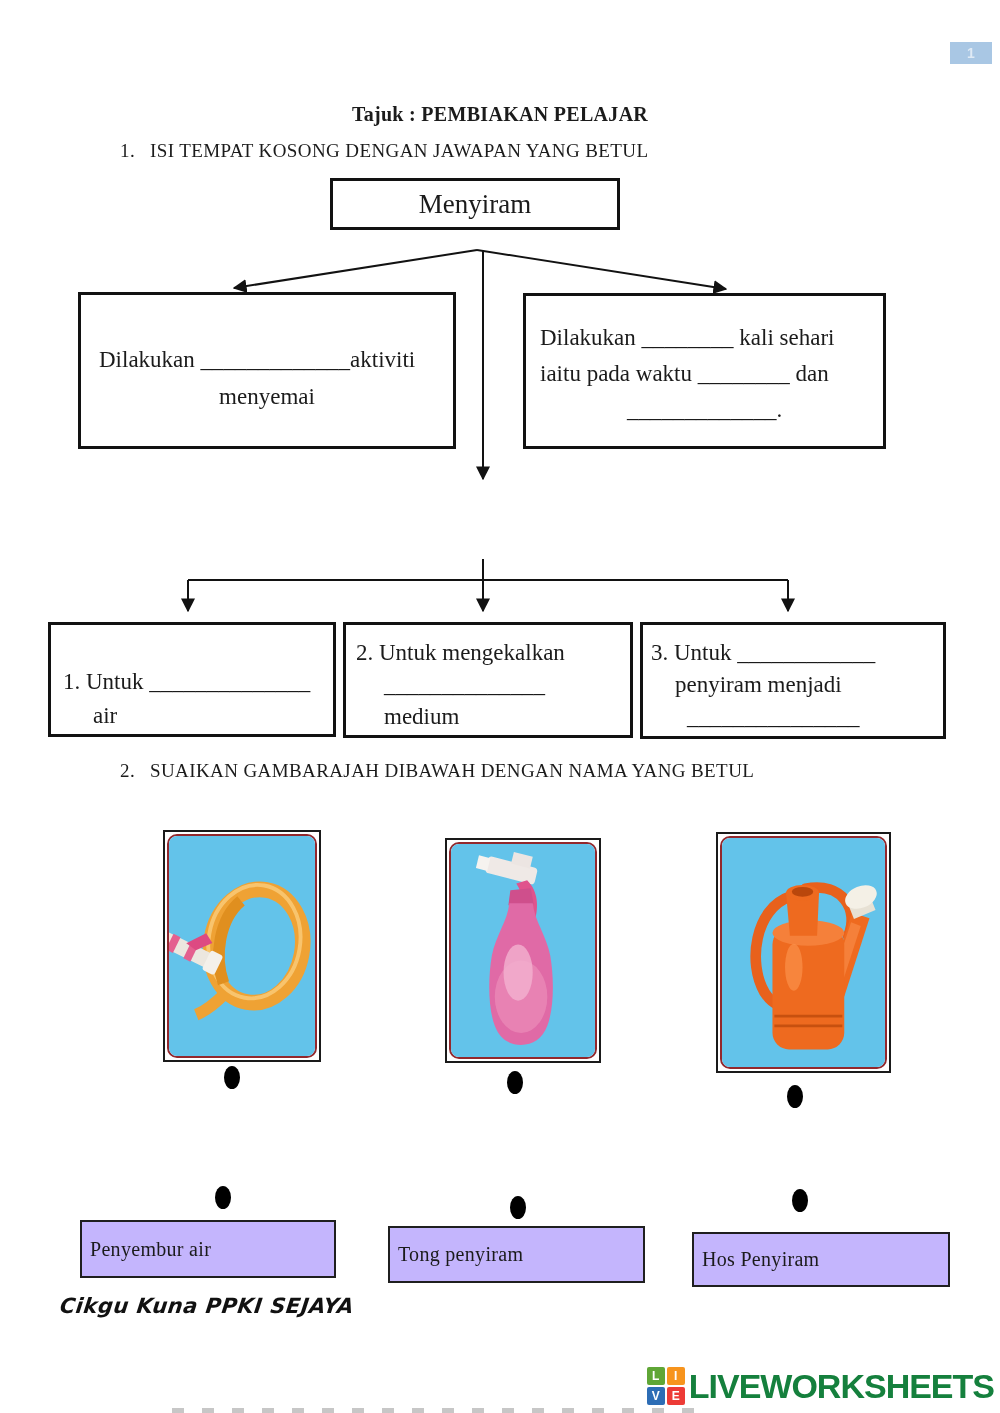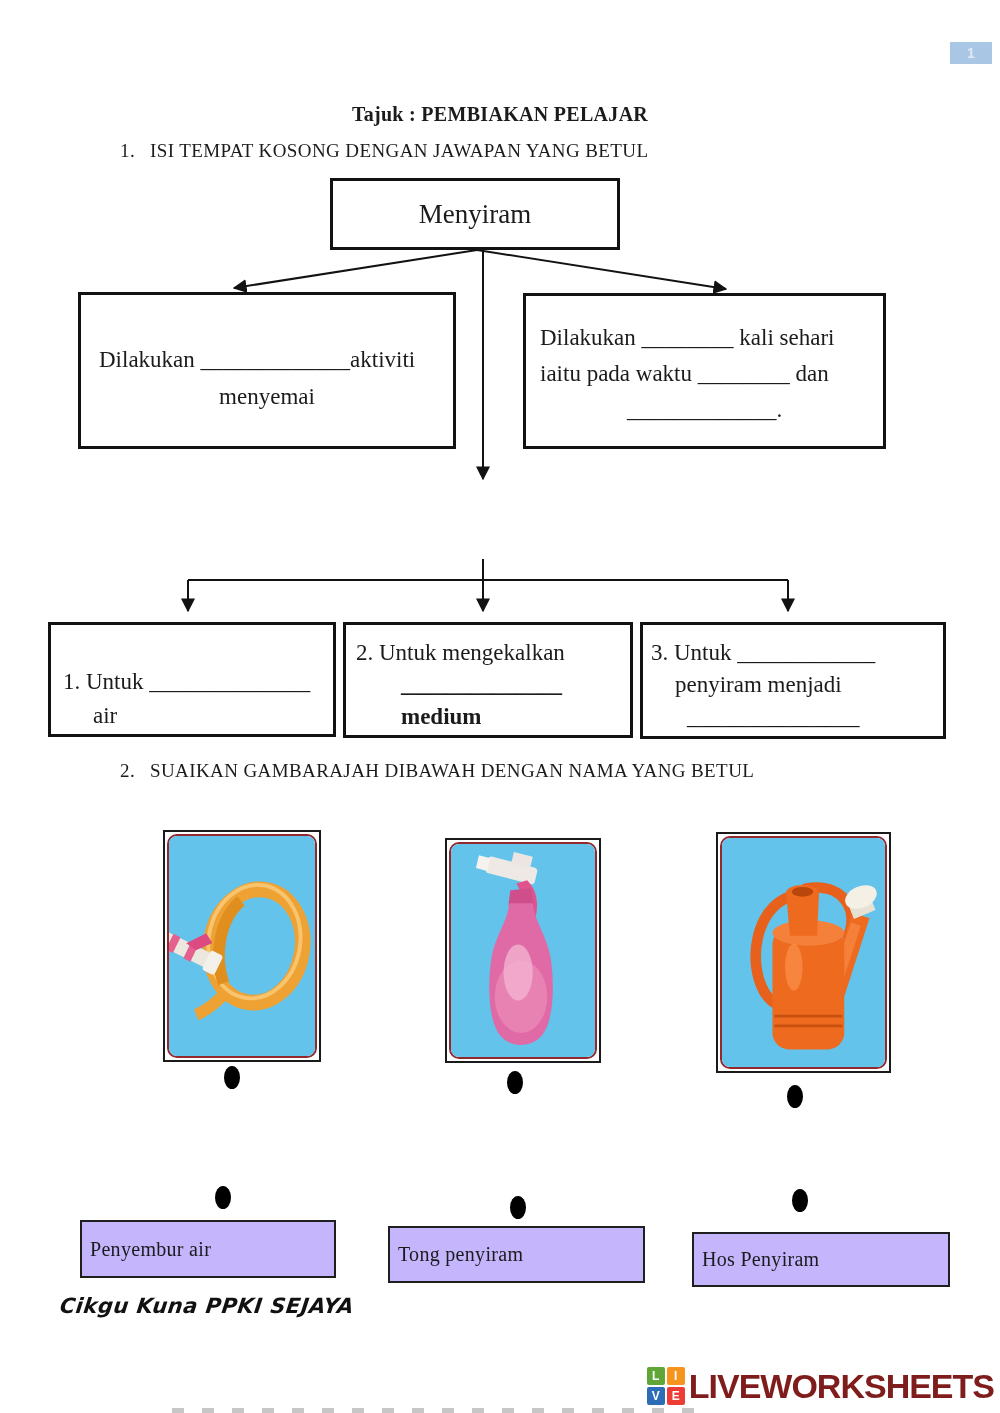--- a/index.html
+++ b/index.html
@@ -22,32 +22,32 @@
   .doc-title {
     position:absolute; top:103px; left:0; width:1000px; text-align:center;
     font-size:20px; font-weight:bold; letter-spacing:.3px;
   }
   .question { position:absolute; font-size:19px; letter-spacing:.4px; white-space:nowrap; }
   #q1 { left:120px; top:140px; }
   #q2 { left:120px; top:760px; }
   .q-num { display:inline-block; width:30px; }
   
   .fbox { position:absolute; border:3px solid #121212; background:#ffffff; box-sizing:border-box; z-index:2; }
-  #box-menyiram { left:330px; top:178px; width:290px; height:72px; display:flex; align-items:center; justify-content:center; font-size:27px; }
+  #box-menyiram { left:330px; top:178px; width:290px; height:52px; display:flex; align-items:center; justify-content:center; font-size:27px; }
   #box-tujuan   { left:343px; top:487px; width:290px; height:72px; display:flex; align-items:center; justify-content:center; font-size:26px; }
   #box-left  { left:78px;  top:292px; width:378px; height:157px; font-size:23px; line-height:37px; padding-top:46px; }
   #box-left .l1 { padding-left:18px; }
   #box-left .l2 { text-align:center; }
   #box-right { left:523px; top:293px; width:363px; height:156px; font-size:23px; line-height:36px; padding-top:24px; }
   #box-right .l1, #box-right .l2 { padding-left:14px; }
   #box-right .l3 { text-align:center; }
   #leaf1 { left:48px;  top:622px; width:288px; height:115px; font-size:23px; line-height:34px; padding-top:40px; }
   #leaf1 .l1 { padding-left:12px; } #leaf1 .l2 { padding-left:42px; }
   #leaf2 { left:343px; top:622px; width:290px; height:116px; font-size:23px; line-height:32px; padding-top:12px; }
-  #leaf2 .l1 { padding-left:10px; } #leaf2 .l2, #leaf2 .l3 { padding-left:55px;font-weight:bold; }
+  #leaf2 .l1 { padding-left:10px; } #leaf2 .l2, #leaf2 .l3 { padding-left:38px; }
   #leaf3 { left:640px; top:622px; width:306px; height:117px; font-size:23px; line-height:32px; padding-top:12px; }
   #leaf3 .l1 { padding-left:8px; } #leaf3 .l2 { padding-left:32px; } #leaf3 .l3 { padding-left:44px; }
   .arrows { position:absolute; left:0; top:0; z-index:1; pointer-events:none; }
   
   .card { position:absolute; border:2px solid #1a1a1a; background:#fff; padding:2px; box-sizing:border-box; z-index:2; }
   .card-inner { width:100%; height:100%; border:2px solid #93282d; border-radius:10px; overflow:hidden; box-sizing:border-box; }
   .card-inner svg { display:block; width:100%; height:100%; }
   #card-hose  { left:163px; top:830px; width:158px; height:232px; }
   #card-spray { left:445px; top:838px; width:156px; height:225px; }
   #card-can   { left:716px; top:832px; width:175px; height:241px; }
@@ -217,18 +217,18 @@
 
   <div class="signature">Cikgu Kuna PPKI SEJAYA</div>
 
   <div class="brand">
     <div class="brand-grid">
       <div class="brand-cell" style="background-color: rgb(95, 166, 54);">L</div>
       <div class="brand-cell" style="background-color: rgb(247, 148, 29);">I</div>
       <div class="brand-cell" style="background-color: rgb(45, 109, 181);">V</div>
       <div class="brand-cell" style="background-color: rgb(237, 59, 54);">E</div>
     </div>
-    <div class="brand-text" style="color: #7f1d1d;">LIVEWORKSHEETS</div>
+    <div class="brand-text" style="color: #15803d;">LIVEWORKSHEETS</div>
   </div>
 
   <div class="crop-artifact"></div>
 
 </div>
 
 </body></html>

